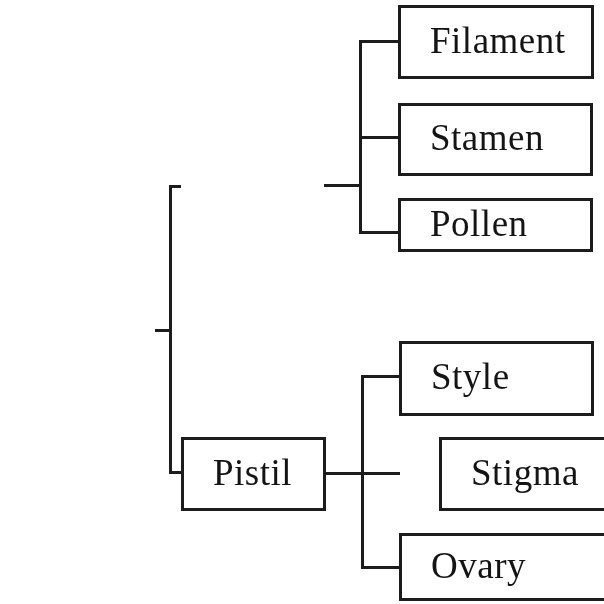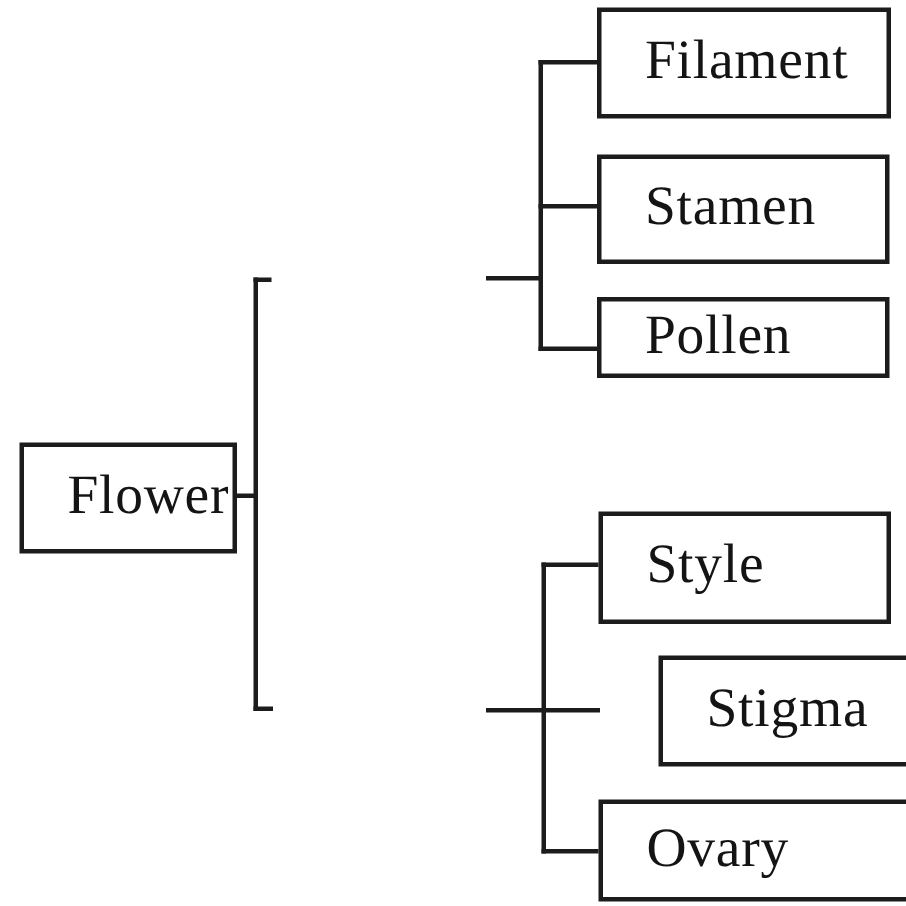--- a/index.html
+++ b/index.html
@@ -70,25 +70,25 @@
   <div class="line l-stamen-out"></div>
   <div class="line l-stamen-trunk"></div>
   <div class="line l-filament-in"></div>
   <div class="line l-anther-in"></div>
   <div class="line l-pollen-in"></div>
   <div class="line l-pistil-out"></div>
   <div class="line l-pistil-trunk"></div>
   <div class="line l-style-in"></div>
   <div class="line l-ovary-in"></div>
 
-  <div class="node n-flower">
-    <span>Flower</span>
-  </div>
 
 
+  <div class="node n-pistil">
+    <span>Pistil</span>
+  </div>
 
   <div class="node n-filament">
     <span>Filament</span>
   </div>
 
   <div class="node n-anther">
     <span>Stamen</span>
   </div>
 
   <div class="node n-pollen">

